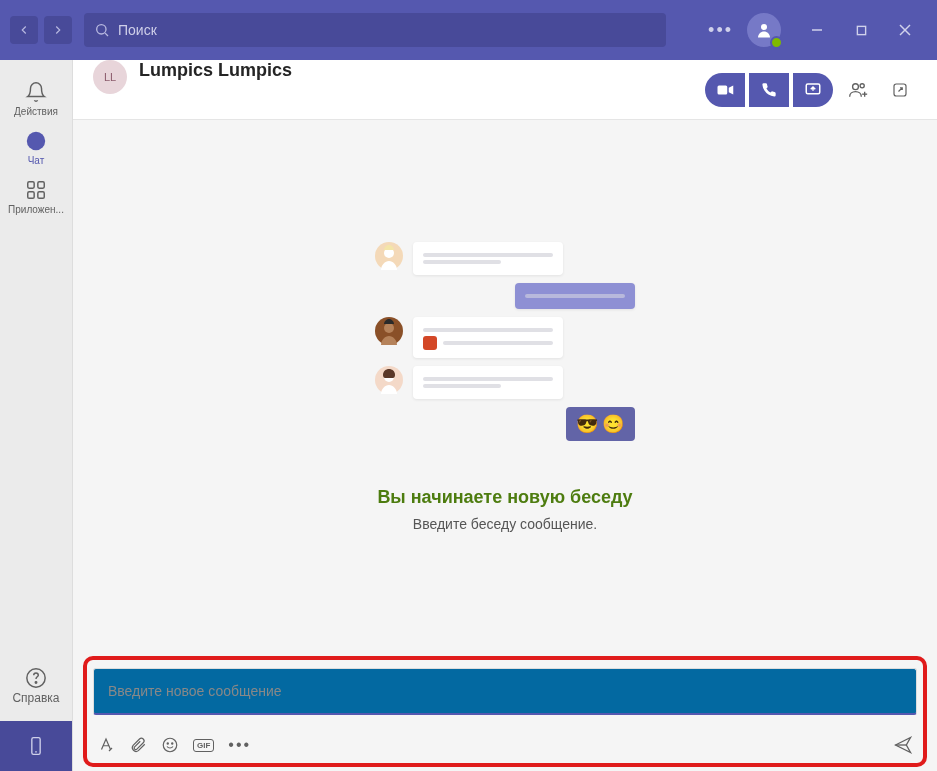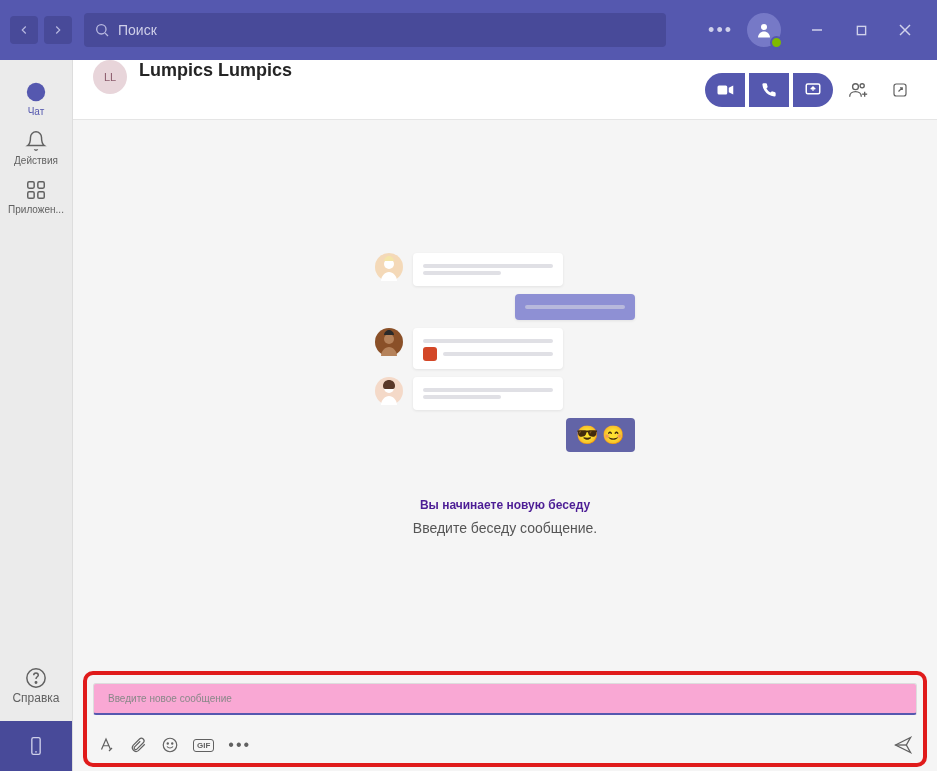--- a/index.html
+++ b/index.html
@@ -39,25 +39,25 @@
 .illustration{width:260px;margin-bottom:30px}
 .illu-row{display:flex;align-items:flex-start;gap:10px;margin-bottom:8px}
 .illu-row.right{justify-content:flex-end}
 .illu-avatar{width:28px;height:28px;border-radius:50%;flex-shrink:0}
 .illu-bubble{background:#fff;border-radius:4px;padding:8px 10px;box-shadow:0 1px 3px rgba(0,0,0,.08);min-width:150px}
 .illu-bubble.purple{background:#8e90d4}
 .illu-line{height:4px;background:#e0e0e5;border-radius:2px;margin:3px 0}
 .illu-line.purple{background:#b8b9dc}
 .illu-line.short{width:60%}
 .illu-emoji{background:#6264a7;border-radius:4px;padding:6px 10px;font-size:18px;display:inline-flex;gap:4px}
-.empty-title{font-size:12px;font-weight:700;color:#4c1d95}
+.empty-title{font-size:18px;font-weight:700;color:#4d7c0f}
 .empty-sub{font-size:14px;color:#555}
 .compose-wrap{padding:14px 20px 16px;position:relative}
 .highlight-box{position:absolute;left:10px;right:10px;top:2px;bottom:4px;border:4px solid #e01b1b;border-radius:10px;pointer-events:none}
-.compose-input{width:100%;height:32px;background:#f9a8d4;border:1px solid #ddd;border-bottom:2px solid #5558af;border-radius:3px;padding:0 14px;font-size:10px;outline:none}
+.compose-input{width:100%;height:47px;background:#0369a1;border:1px solid #ddd;border-bottom:2px solid #5558af;border-radius:3px;padding:0 14px;font-size:14px;outline:none}
 .compose-input::placeholder{color:#888}
 .compose-toolbar{display:flex;align-items:center;gap:14px;margin-top:20px;padding:0 4px}
 .ct-btn{color:#616161;cursor:pointer;display:flex;align-items:center;justify-content:center}
 .ct-send{margin-left:auto}
 .gif-box{border:1.5px solid #616161;border-radius:3px;font-size:8px;font-weight:700;padding:1px 3px;color:#616161}
 </style>
 </head>
 <body>
 
 <div class="titlebar">
@@ -103,37 +103,37 @@
             <line x1="1" y1="1" x2="11" y2="11" stroke="currentColor" stroke-width="1.5"></line>
             <line x1="11" y1="1" x2="1" y2="11" stroke="currentColor" stroke-width="1.5"></line>
           </svg>
         </div>
     </div>
   </div>
 </div>
 
 <div class="body-wrap">
   <div class="rail">
+    <div class="rail-item">
+      <div class="ico">
+          <svg width="22" height="22" viewBox="0 0 24 24" fill="none" stroke="currentColor" stroke-width="1.6">
+            <path d="M18 8A6 6 0 0 0 6 8c0 7-3 9-3 9h18s-3-2-3-9"></path>
+            <path d="M13.73 21a2 2 0 0 1-3.46 0"></path>
+          </svg>
+        </div>
+      <div class="lbl">Действия</div>
+    </div>
     <div class="rail-item active">
       <div class="ico">
           <svg width="22" height="22" viewBox="0 0 24 24" fill="currentColor">
             <circle cx="12" cy="12" r="10"></circle>
             <path d="M8 22l2-4" fill="currentColor"></path>
           </svg>
         </div>
       <div class="lbl">Чат</div>
-    </div>
-    <div class="rail-item">
-      <div class="ico">
-          <svg width="22" height="22" viewBox="0 0 24 24" fill="none" stroke="currentColor" stroke-width="1.6">
-            <path d="M18 8A6 6 0 0 0 6 8c0 7-3 9-3 9h18s-3-2-3-9"></path>
-            <path d="M13.73 21a2 2 0 0 1-3.46 0"></path>
-          </svg>
-        </div>
-      <div class="lbl">Действия</div>
     </div>
     <div class="rail-item">
       <div class="ico">
           <svg width="22" height="22" viewBox="0 0 24 24" fill="none" stroke="currentColor" stroke-width="1.6">
             <rect x="3" y="3" width="7" height="7" rx="1.5"></rect>
             <rect x="14" y="3" width="7" height="7" rx="1.5"></rect>
             <rect x="3" y="14" width="7" height="7" rx="1.5"></rect>
             <rect x="14" y="14" width="7" height="7" rx="1.5"></rect>
           </svg>
         </div>

